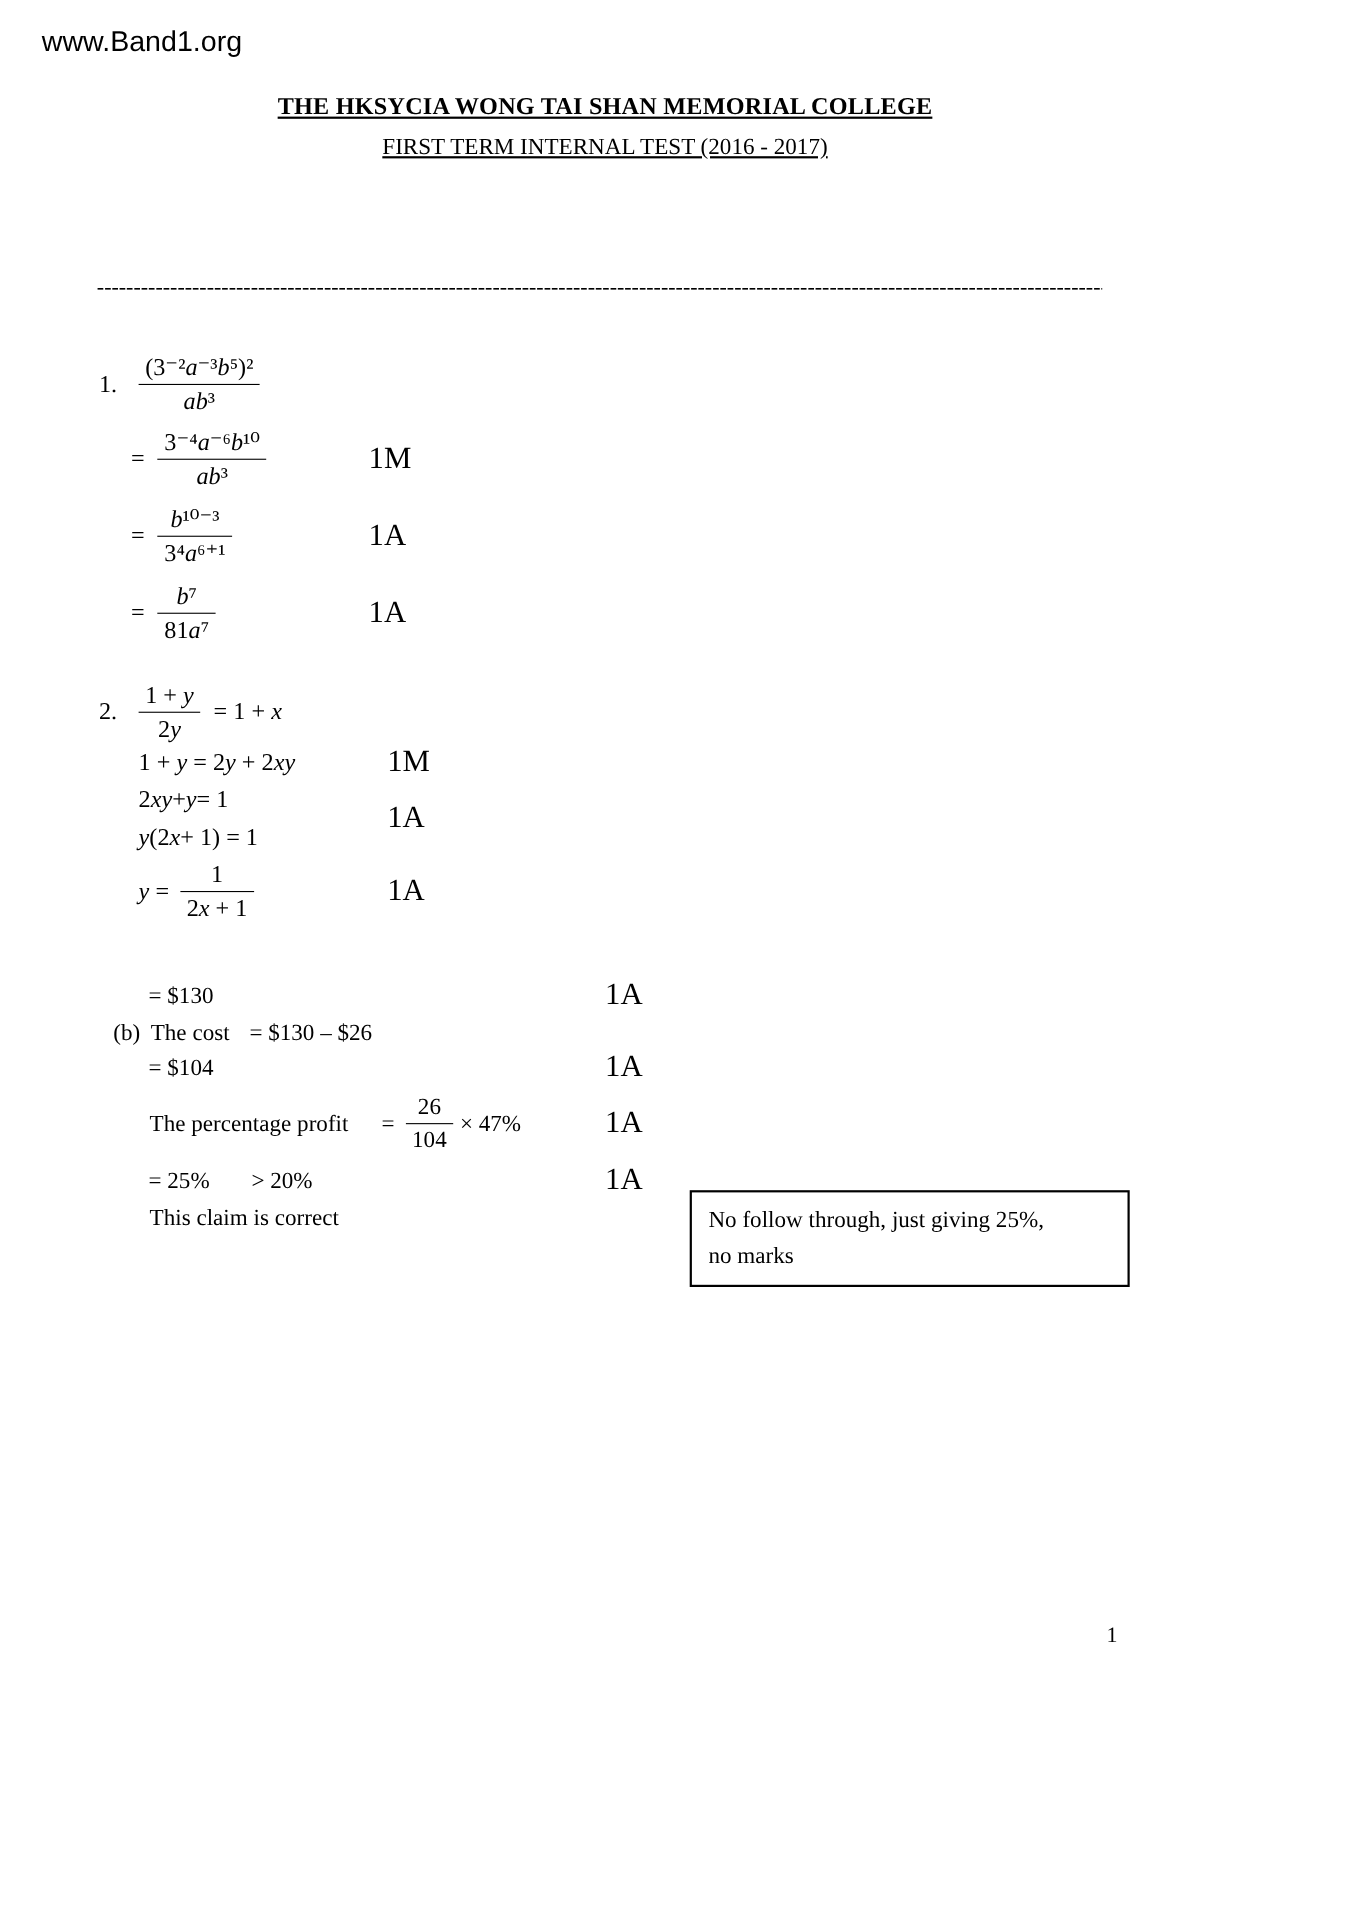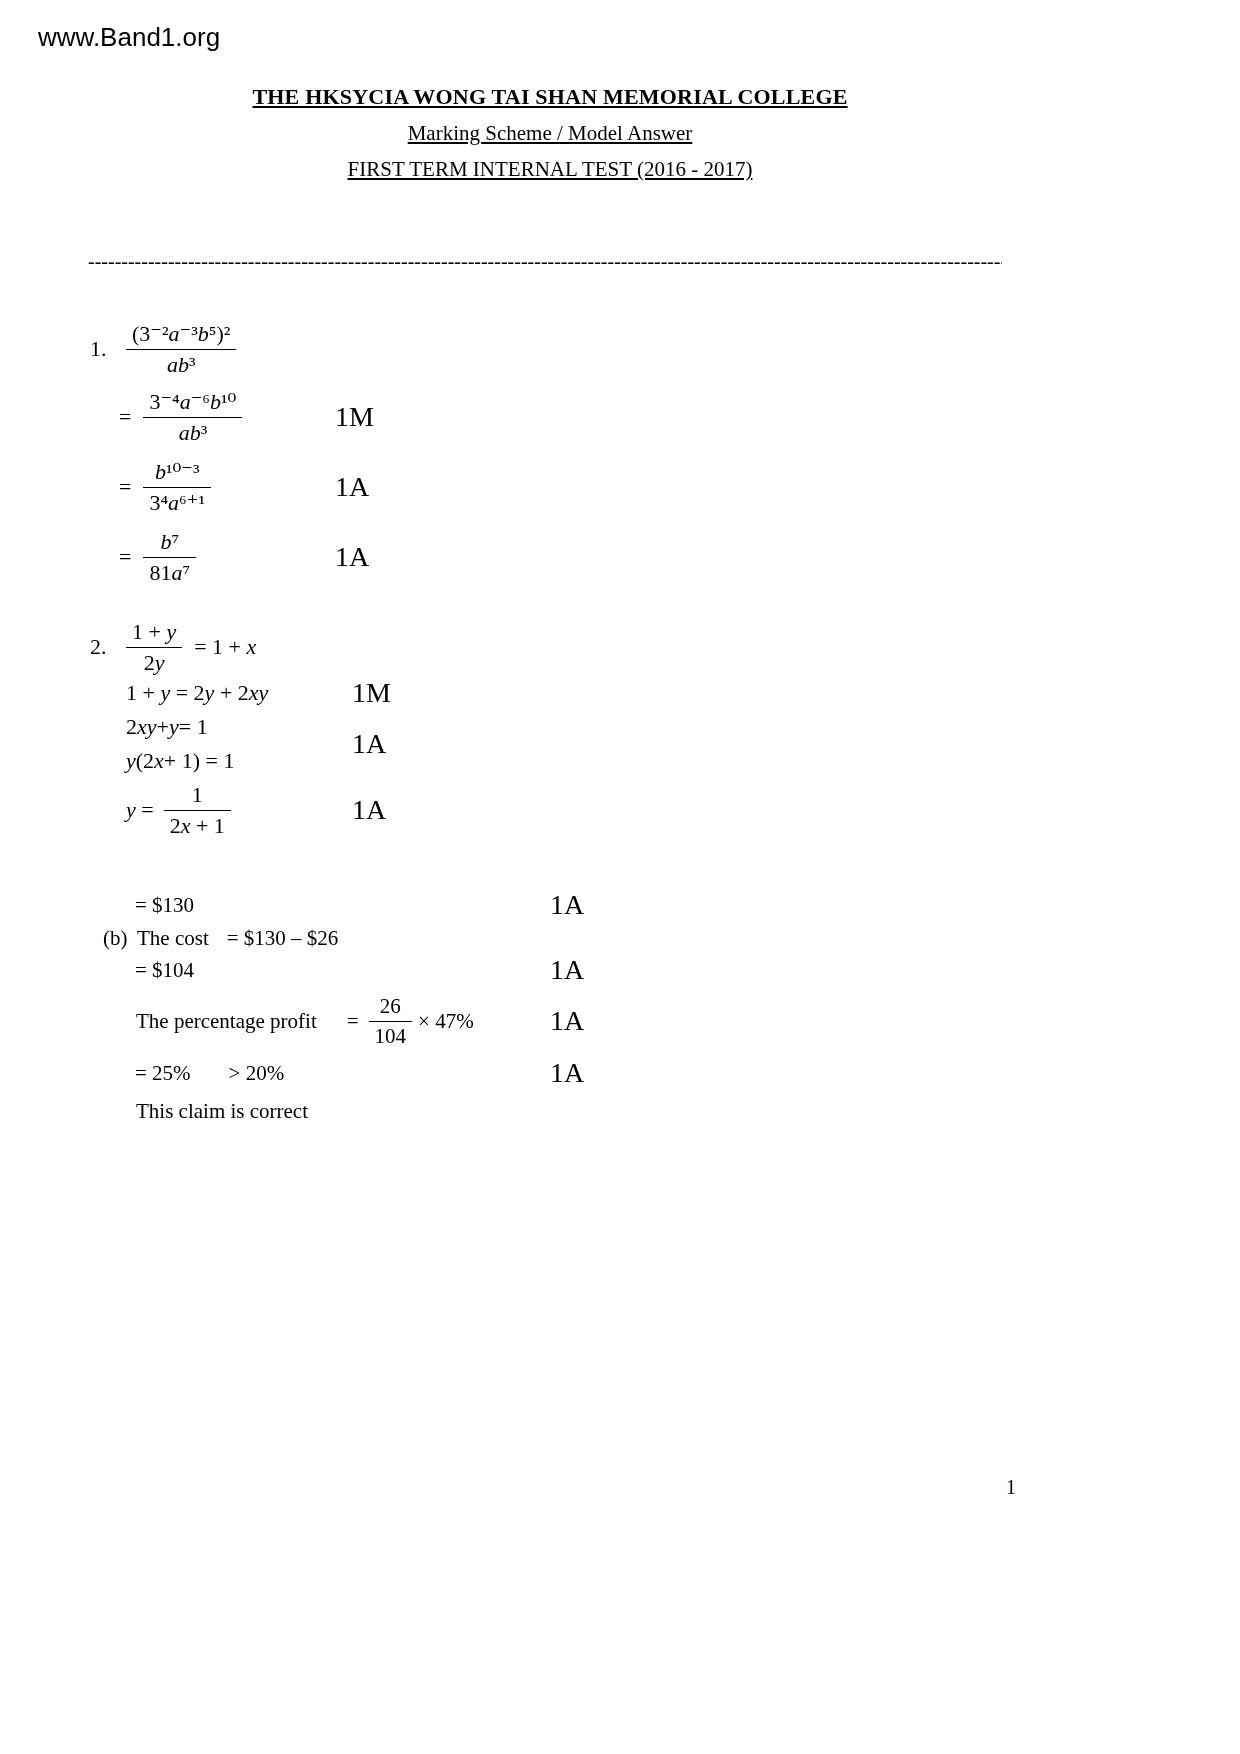--- a/index.html
+++ b/index.html
@@ -58,21 +58,21 @@
   
   .q3 { position:absolute; left:90px; top:888px; font-size:21px; }
   .q3 .mark { left:460px; }
   .q3 .frac { font-size:21px; }
   .q3 .r-a      { height:34px; }
   .q3 .r-a2     { height:34px; }
   .q3 .r-b      { height:32px; }
   .q3 .r-b2     { height:32px; }
   .q3 .r-profit { height:70px; }
   .q3 .r-cmp    { height:34px; }
-  .q3 .r-ccl    { height:34px;align-items:flex-end; }
+  .q3 .r-ccl    { height:34px; }
   .q3 .lbl-a { width:47px; }
   .q3 .rhs-a { margin-left:14px; }
   .q3 .ind   { margin-left:45px; }
   .q3 .lbl-b { margin-left:13px; width:34px; }
   .q3 .rhs-b { margin-left:18px; }
   .q3 .txt-profit { margin-left:46px; }
   .q3 .eq-p  { margin-left:30px; margin-right:10px; }
   .q3 .rhs-p { margin-left:6px; }
   .q3 .cmp2  { margin-left:38px; }
   .q3 .txt-ccl { margin-left:46px; }
@@ -88,21 +88,20 @@
 </style>
 </head>
 <body>
 
 <div class="page">
 
   <div class="watermark">www.Band1.org</div>
 
   <div class="header">
     <div class="college">THE HKSYCIA WONG TAI SHAN MEMORIAL COLLEGE</div>
-    <div class="hline">Marking Scheme / Model Answer</div>
     <div class="hline">FIRST TERM INTERNAL TEST (2016 - 2017)</div>
   </div>
 
 
   <div class="separator">------------------------------------------------------------------------------------------------------------------------------------------------------</div>
 
   <div class="q1">
     <div class="row r-given">
       <span class="qnum">1.</span>
       <span class="frac">
@@ -203,16 +202,20 @@
       <span class="ind">= 25%</span>
       <span class="cmp2">&gt; 20%</span>
       <span class="mark">1A</span>
     </div>
 
     <div class="row r-ccl">
       <span class="txt-ccl">This claim is correct</span>
     </div>
   </div>
 
+  <div class="notebox">
+    <div>No follow through, just giving 25%,</div>
+    <div>no marks</div>
+  </div>
 
   <div class="pagenum">1</div>
 
 </div>
 
 </body></html>

